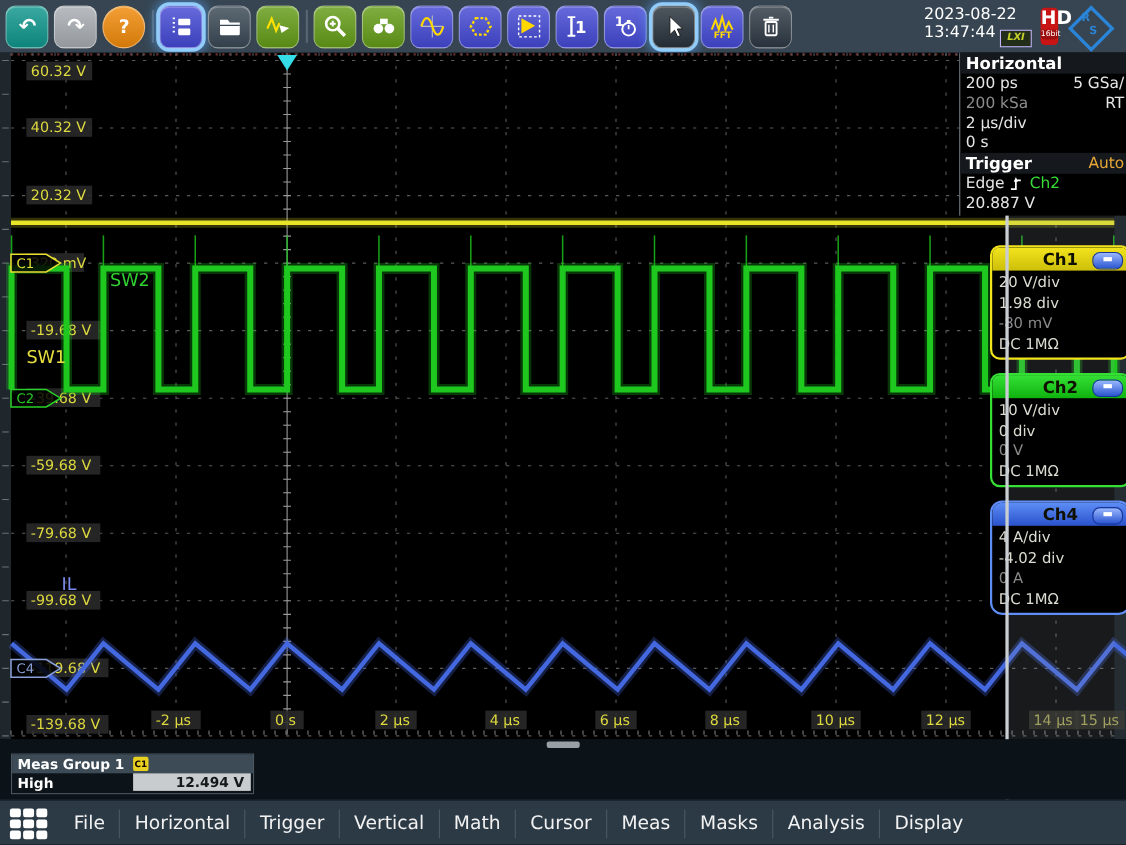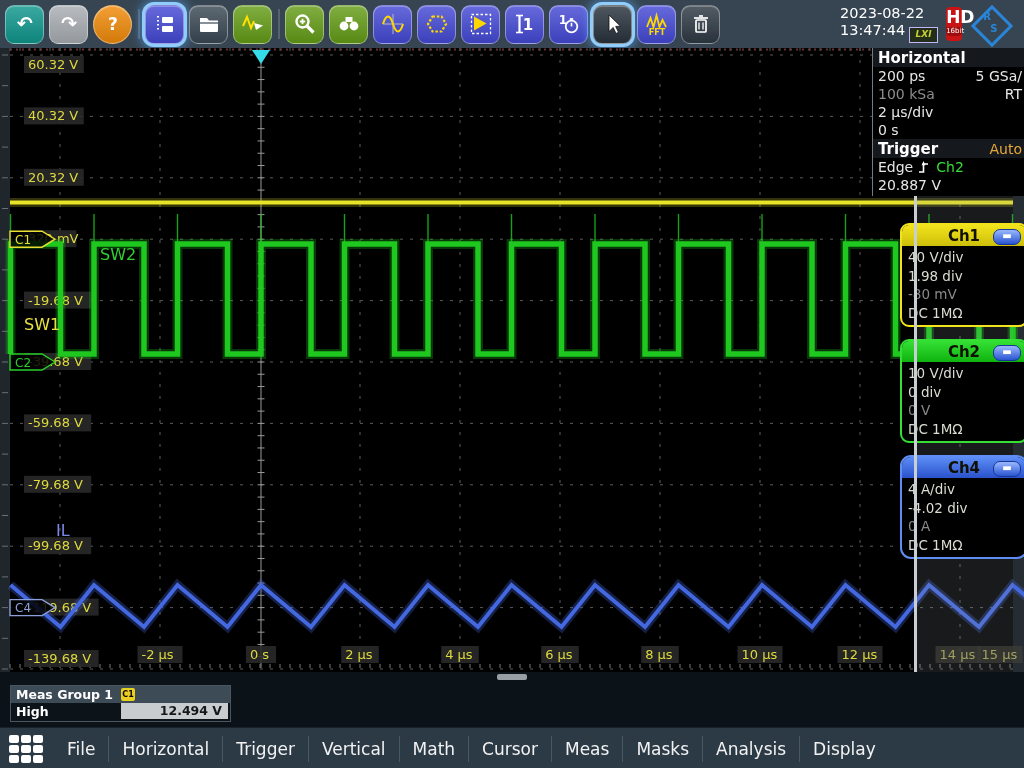--- a/index.html
+++ b/index.html
@@ -624,21 +624,21 @@
 
   <div id="rpanel">
     <div class="rprow rphead">
         <span>Horizontal</span>
       </div>
     <div class="rprow">
         <span>200 ps</span>
         <span>5 GSa/</span>
       </div>
     <div class="rprow">
-        <span class="rpdim">100 kSa</span>
+        <span class="rpdim">200 kSa</span>
         <span>RT</span>
       </div>
     <div class="rprow">
         <span>2 µs/div</span>
       </div>
     <div class="rprow">
         <span>0 s</span>
       </div>
     <div class="rprow rphead">
         <span>Trigger</span>
@@ -656,21 +656,21 @@
         <span>20.887 V</span>
       </div>
   </div>
 
   <div class="chan-box" id="chbox0" style="top: 223px; border-color: rgb(242, 228, 28);">
     <div class="chan-head" style="background: linear-gradient(rgb(242, 228, 28), rgb(205, 190, 10));">
         <span class="chan-title">Ch1</span>
         <span class="minbtn">▬</span>
       </div>
     <div class="chan-body">
-      <div>40 V/div</div>
+      <div>20 V/div</div>
       <div>1.98 div</div>
       <div class="dim">-80 mV</div>
       <div>DC 1MΩ</div>
     </div>
   </div>
   <div class="chan-box" id="chbox1" style="top: 339px; border-color: rgb(53, 224, 53);">
     <div class="chan-head" style="background: linear-gradient(rgb(53, 224, 53), rgb(15, 179, 15));">
         <span class="chan-title">Ch2</span>
         <span class="minbtn">▬</span>
       </div>

